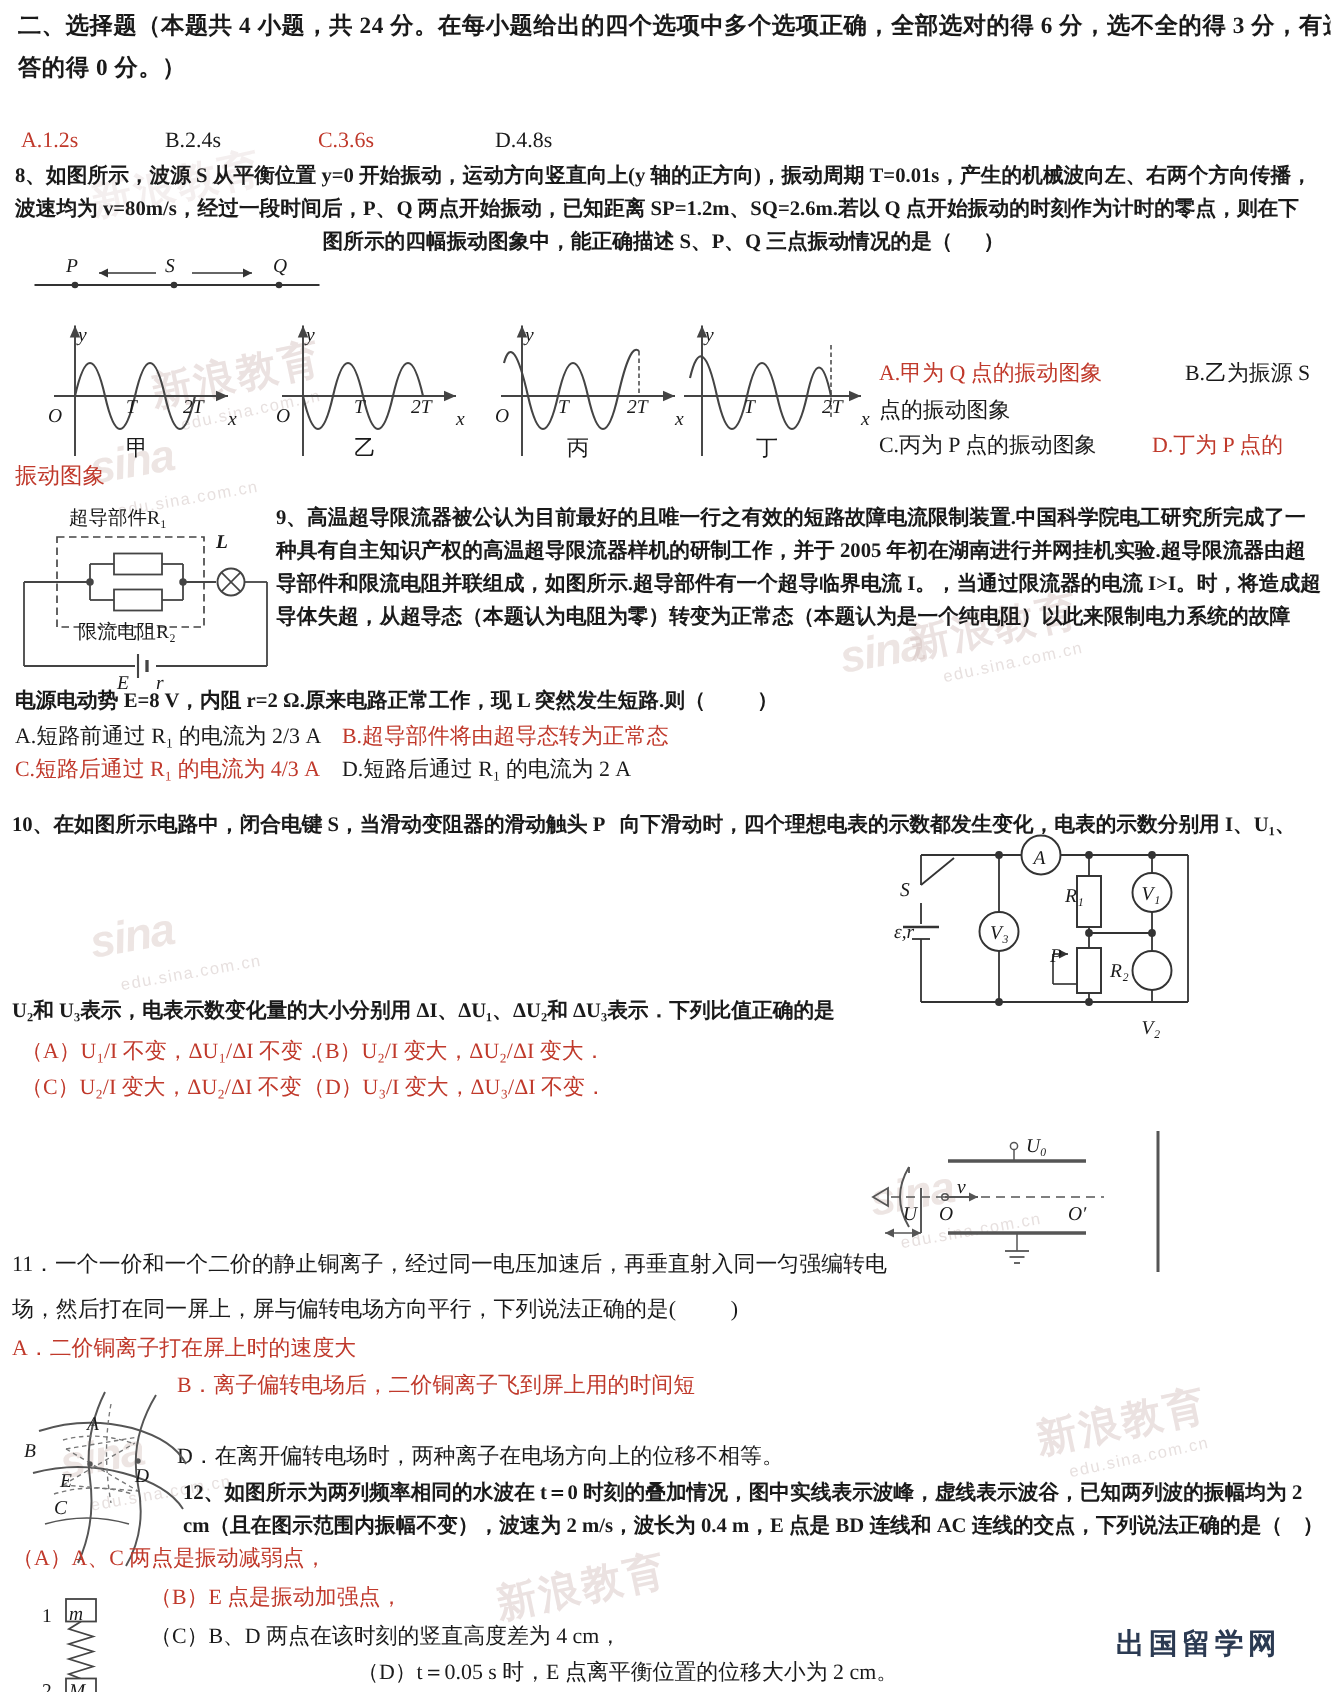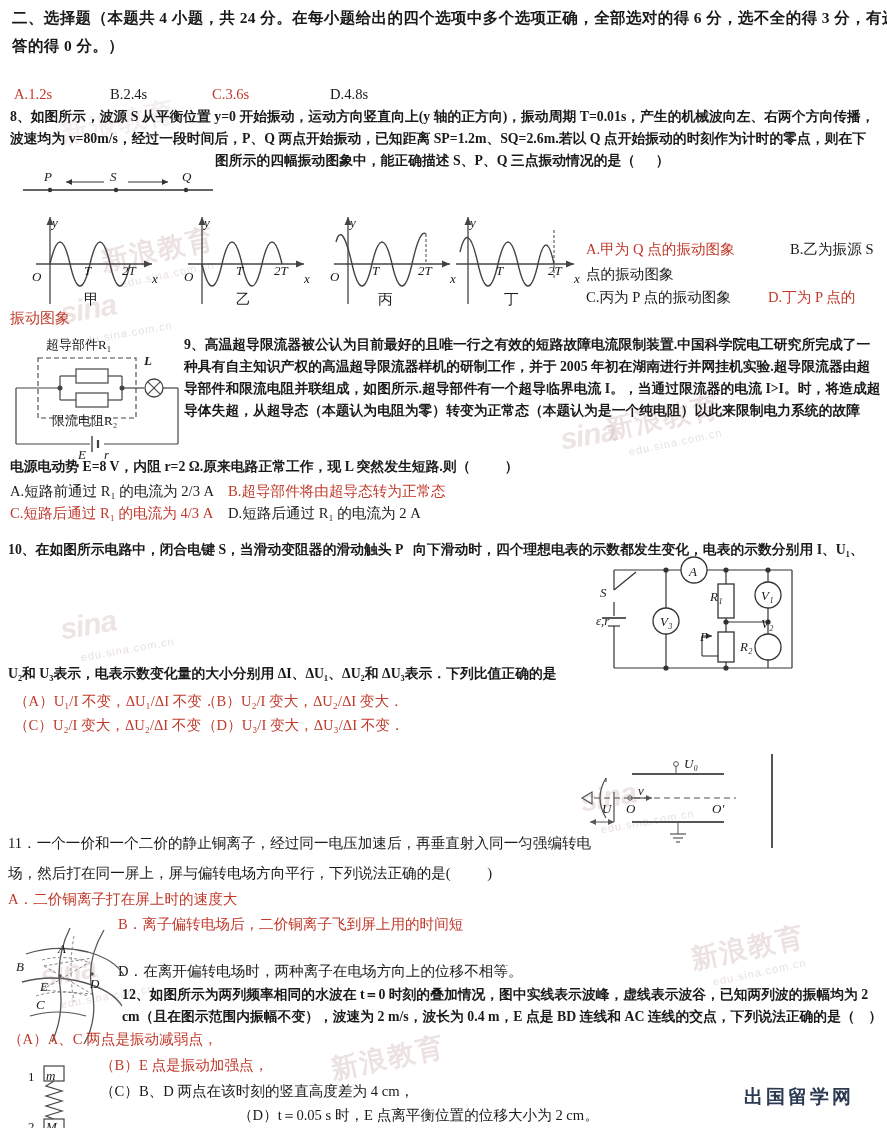--- a/index.html
+++ b/index.html
@@ -280,21 +280,21 @@
     </svg>
   </div>
   <div class="t s13 it" style="left:689px;top:563px;">A</div>
   <div class="t s13 it" style="left:596px;top:612px;">ε,r</div>
   <div class="t s13 it" style="left:600px;top:584px;">S</div>
   <div class="t s13 it" style="left:660px;top:613px;">V₃</div>
   <div class="t s13 it" style="left:710px;top:588px;">R₁</div>
   <div class="t s13 it" style="left:740px;top:638px;">R₂</div>
   <div class="t s13 it" style="left:700px;top:628px;">P</div>
   <div class="t s13 it" style="left:761px;top:587px;">V₁</div>
-  <div class="t s13 it" style="left:761px;top:615px;text-align:right;">V₂</div>
+  <div class="t s13 it" style="left:761px;top:676px;text-align:right;">V₂</div>
 
   <div class="t s14" style="left:8px;top:665px;">U₂和 U₃表示，电表示数变化量的大小分别用 ΔI、ΔU₁、ΔU₂和 ΔU₃表示．下列比值正确的是</div>
   <div class="t s15 red" style="left:14px;top:692px;">（A）U₁/I 不变，ΔU₁/ΔI 不变．</div>
   <div class="t s15 red" style="left:202px;top:692px;">（B）U₂/I 变大，ΔU₂/ΔI 变大．</div>
   <div class="t s15 red" style="left:14px;top:716px;">（C）U₂/I 变大，ΔU₂/ΔI 不变</div>
   <div class="t s15 red" style="left:202px;top:716px;">（D）U₃/I 变大，ΔU₃/ΔI 不变．</div>
 
   <div class="fig" style="left:576px;top:748px;">
     <svg width="300" height="108" viewBox="0 0 300 108">
 

